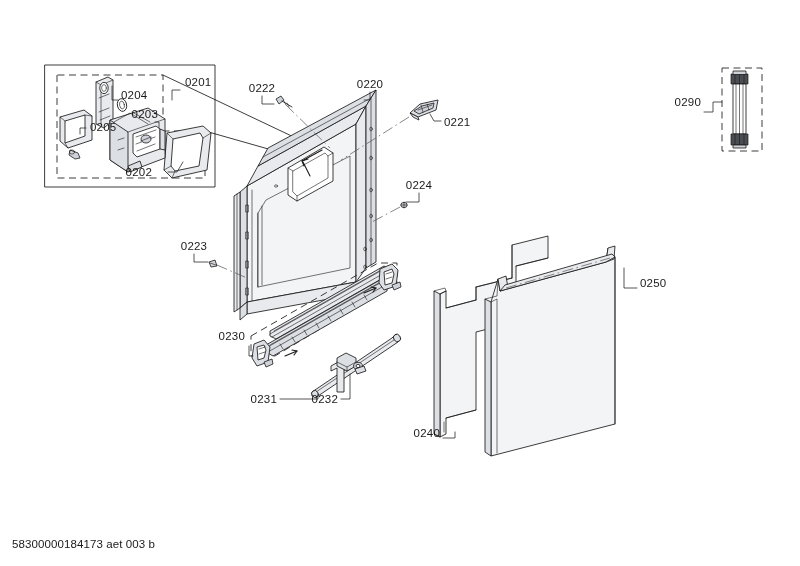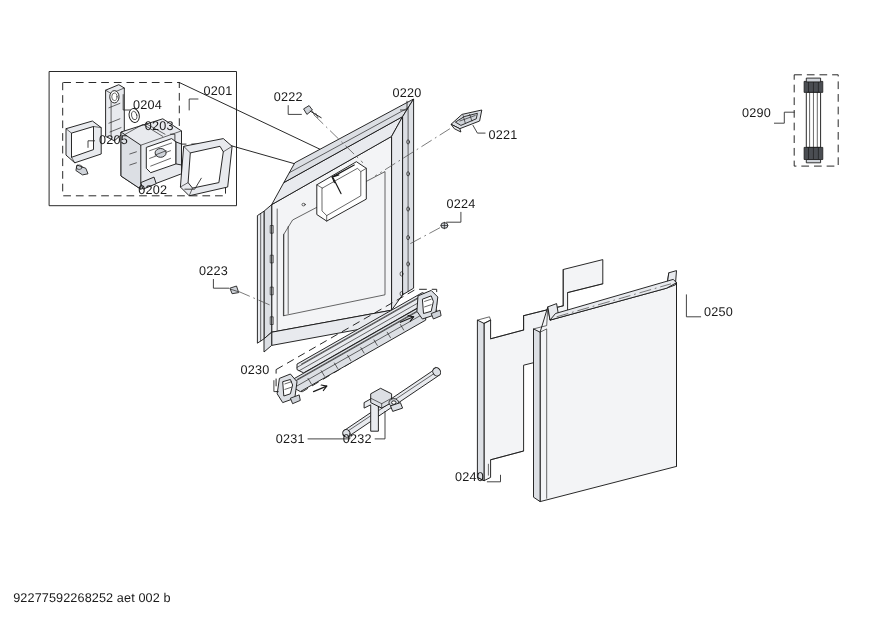--- a/index.html
+++ b/index.html
@@ -345,15 +345,15 @@
       <path class="lnth" d="M735,134 L735,145 M739.5,134 L739.5,145 M744,134 L744,145"></path>
       <rect x="733" y="145" width="13" height="3" class="fillD"></rect>
     </g>
 
     <path class="leader" d="M704,112 L713,112 L713,102 L722,102"></path>
     <text class="lbl" x="701" y="106" text-anchor="end">0290</text>
   </g>
 
 </svg>
 
-<div class="footer-text">92277592268252 aet 002 b</div>
+<div class="footer-text">58300000184173 aet 003 b</div>
 
 </div>
 
 </body></html>

